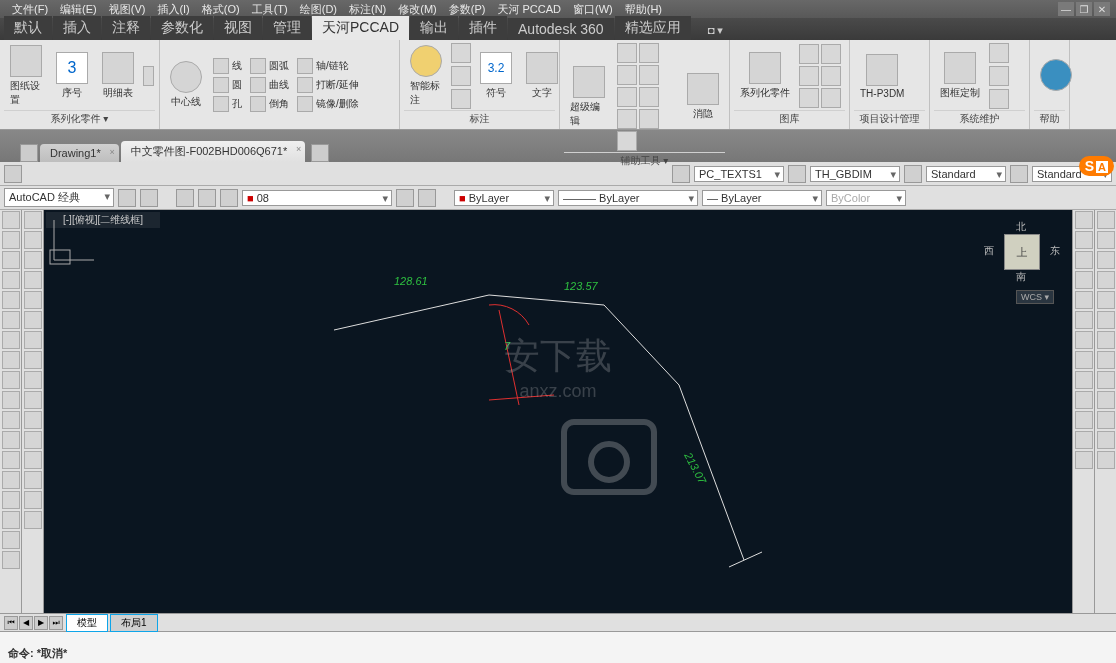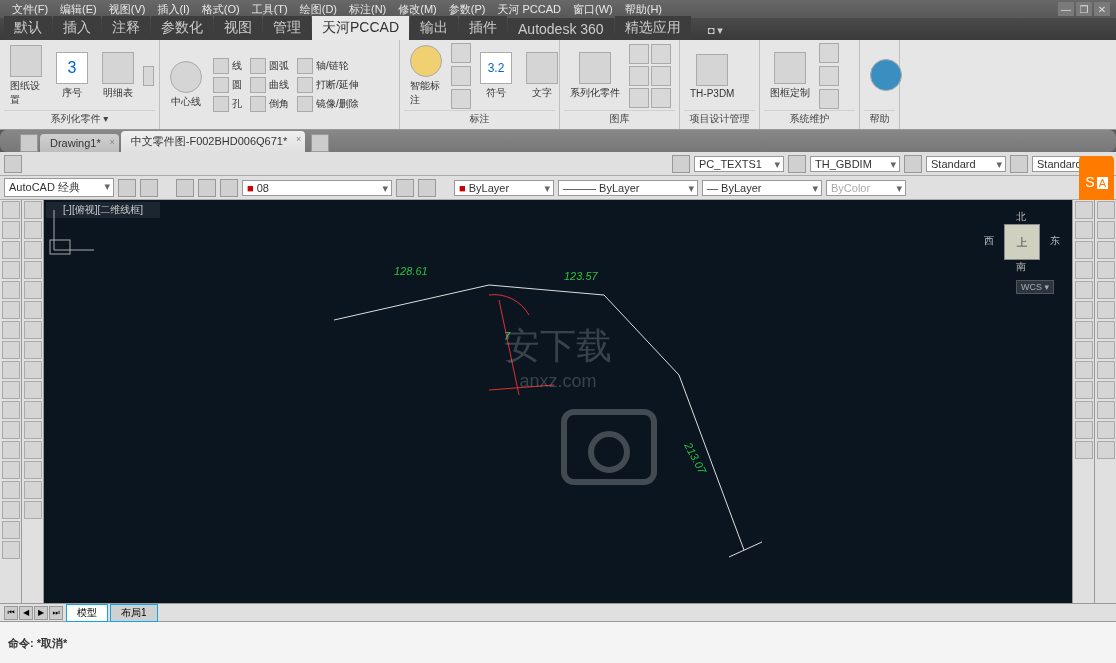--- a/index.html
+++ b/index.html
@@ -18,21 +18,21 @@
 .panel-title { text-align:center; font-size:10px; color:#444; padding:1px; border-top:1px solid #d0d0d0; }
 .bigbtn { display:flex; flex-direction:column; align-items:center; padding:2px 6px; cursor:pointer; }
 .bigbtn .ic { width:32px; height:32px; background:#d5d5d5; border:1px solid #aaa; margin-bottom:2px; }
 .bigbtn span { font-size:10px; color:#333; }
 .smallcol { display:flex; flex-direction:column; gap:1px; }
 .smallbtn { display:flex; align-items:center; padding:1px 3px; cursor:pointer; }
 .smallbtn .sic { width:16px; height:16px; background:#d5d5d5; border:1px solid #aaa; margin-right:3px; }
 .smallbtn span { font-size:10px; color:#333; }
 .iconcell { width:20px; height:20px; background:#d8d8d8; border:1px solid #aaa; margin:1px; }
 .icongrid { display:flex; flex-wrap:wrap; width:66px; }
-.doctabs { background:linear-gradient(#888,#777); height:22px; display:flex; align-items:flex-end; padding-left:20px;border-radius:7px; }
+.doctabs { background:linear-gradient(#888,#777); height:32px; display:flex; align-items:flex-end; padding-left:20px; }
 .doctab { background:linear-gradient(#d0d0d0,#bebebe); padding:3px 18px 3px 10px; margin-right:2px; border-radius:4px 4px 0 0; color:#333; position:relative; cursor:pointer; }
 .doctab.active { background:linear-gradient(#f0f0f0,#e0e0e0); }
 .doctab .x { position:absolute; right:4px; top:3px; color:#888; font-size:9px; }
 .propbar { background:#e0e0e0; height:24px; display:flex; align-items:center; padding:0 4px; gap:4px; border-bottom:1px solid #aaa; }
 .propbar2 { background:#e0e0e0; height:24px; display:flex; align-items:center; padding:0 4px; gap:4px; border-bottom:1px solid #aaa; }
 .dd { background:#fff; border:1px solid #999; padding:1px 18px 1px 4px; position:relative; color:#333; cursor:pointer; font-size:11px; }
 .dd::after { content:"▾"; position:absolute; right:3px; top:1px; color:#666; }
 .tb-ic { width:18px; height:18px; background:#d0d0d0; border:1px solid #999; cursor:pointer; }
 .canvas-area { position:relative; height:403px; display:flex; }
 .ltb { width:22px; background:#e0e0e0; display:flex; flex-direction:column; border-right:1px solid #999; }
@@ -51,21 +51,21 @@
 .layouttabs .nav { width:14px; height:14px; background:#ccc; border:1px solid #999; margin-right:1px; cursor:pointer; display:flex; align-items:center; justify-content:center; font-size:8px; }
 .layouttabs .lt { padding:1px 10px; background:#d0d0d0; border:1px solid #0ea5e9; margin-left:2px; cursor:pointer; font-size:10px; }
 .layouttabs .lt.active { background:#fff; }
 .cmdarea { background:#f0f0f0; border-top:1px solid #999; }
 .cmdhist { padding:14px 8px; color:#333; font-size:11px; background:#f4f4f4;font-weight:bold; }
 .cmdline { display:flex; align-items:center; padding:2px 4px; background:#fafafa; }
 .cmdline .prompt { width:18px; height:16px; background:#ddd; border:1px solid #aaa; margin-right:4px; }
 .cmdline input { flex:1; border:none; background:transparent; color:#999; font-style:italic; outline:none; }
 .statusbar { background:linear-gradient(#e8e8e8,#d0d0d0); height:22px; display:flex; align-items:center; padding:0 6px; border-top:1px solid #999; color:#333; }
 .watermark { position:absolute; top:50%; left:50%; transform:translate(-50%,-50%); color:rgba(200,200,200,0.25); font-size:42px; pointer-events:none; text-align:center; }
-.sa-badge { position:absolute; top:156px; right:2px; background:#ff7b00; color:#fff; padding:18px 6px; font-size:14px; font-weight:normal; border-radius:4px; }
+.sa-badge { position:absolute; top:156px; right:2px; background:#ff7b00; color:#fff; padding:2px 6px; font-size:14px; font-weight:bold; border-radius:10px; }
 .sa-badge span { background:#fff; color:#ff7b00; padding:0 2px; margin-left:2px; }
 .tab-handle { width:18px; height:18px; background:#ccc; border:1px solid #999; margin-right:2px; cursor:pointer; }
 </style>
 </head>
 <body>
 
 <div class="menubar">
   <span>文件(F)</span>
   <span>编辑(E)</span>
   <span>视图(V)</span>
@@ -185,20 +185,44 @@
           <div class="ic" style="background:#fff;display:flex;align-items:center;justify-content:center;color:#06c;font-size:12px">3.2</div>
           <span>符号</span>
         </div>
       <div class="bigbtn">
           <div class="ic"></div>
           <span>文字</span>
         </div>
     </div>
     <div class="panel-title">标注</div>
   </div>
+  <div class="panel" style="width:170px">
+    <div class="panel-body">
+      <div class="bigbtn">
+          <div class="ic"></div>
+          <span>超级编辑</span>
+        </div>
+      <div class="icongrid">
+        <div class="iconcell"></div>
+          <div class="iconcell"></div>
+          <div class="iconcell"></div>
+        <div class="iconcell"></div>
+          <div class="iconcell"></div>
+          <div class="iconcell"></div>
+        <div class="iconcell"></div>
+          <div class="iconcell"></div>
+          <div class="iconcell"></div>
+      </div>
+      <div class="bigbtn">
+          <div class="ic"></div>
+          <span>消隐</span>
+        </div>
+    </div>
+    <div class="panel-title">辅助工具 ▾</div>
+  </div>
   <div class="panel" style="width:120px">
     <div class="panel-body">
       <div class="bigbtn">
           <div class="ic"></div>
           <span>系列化零件</span>
         </div>
       <div class="icongrid" style="width:44px">
         <div class="iconcell"></div>
           <div class="iconcell"></div>
         <div class="iconcell"></div>

